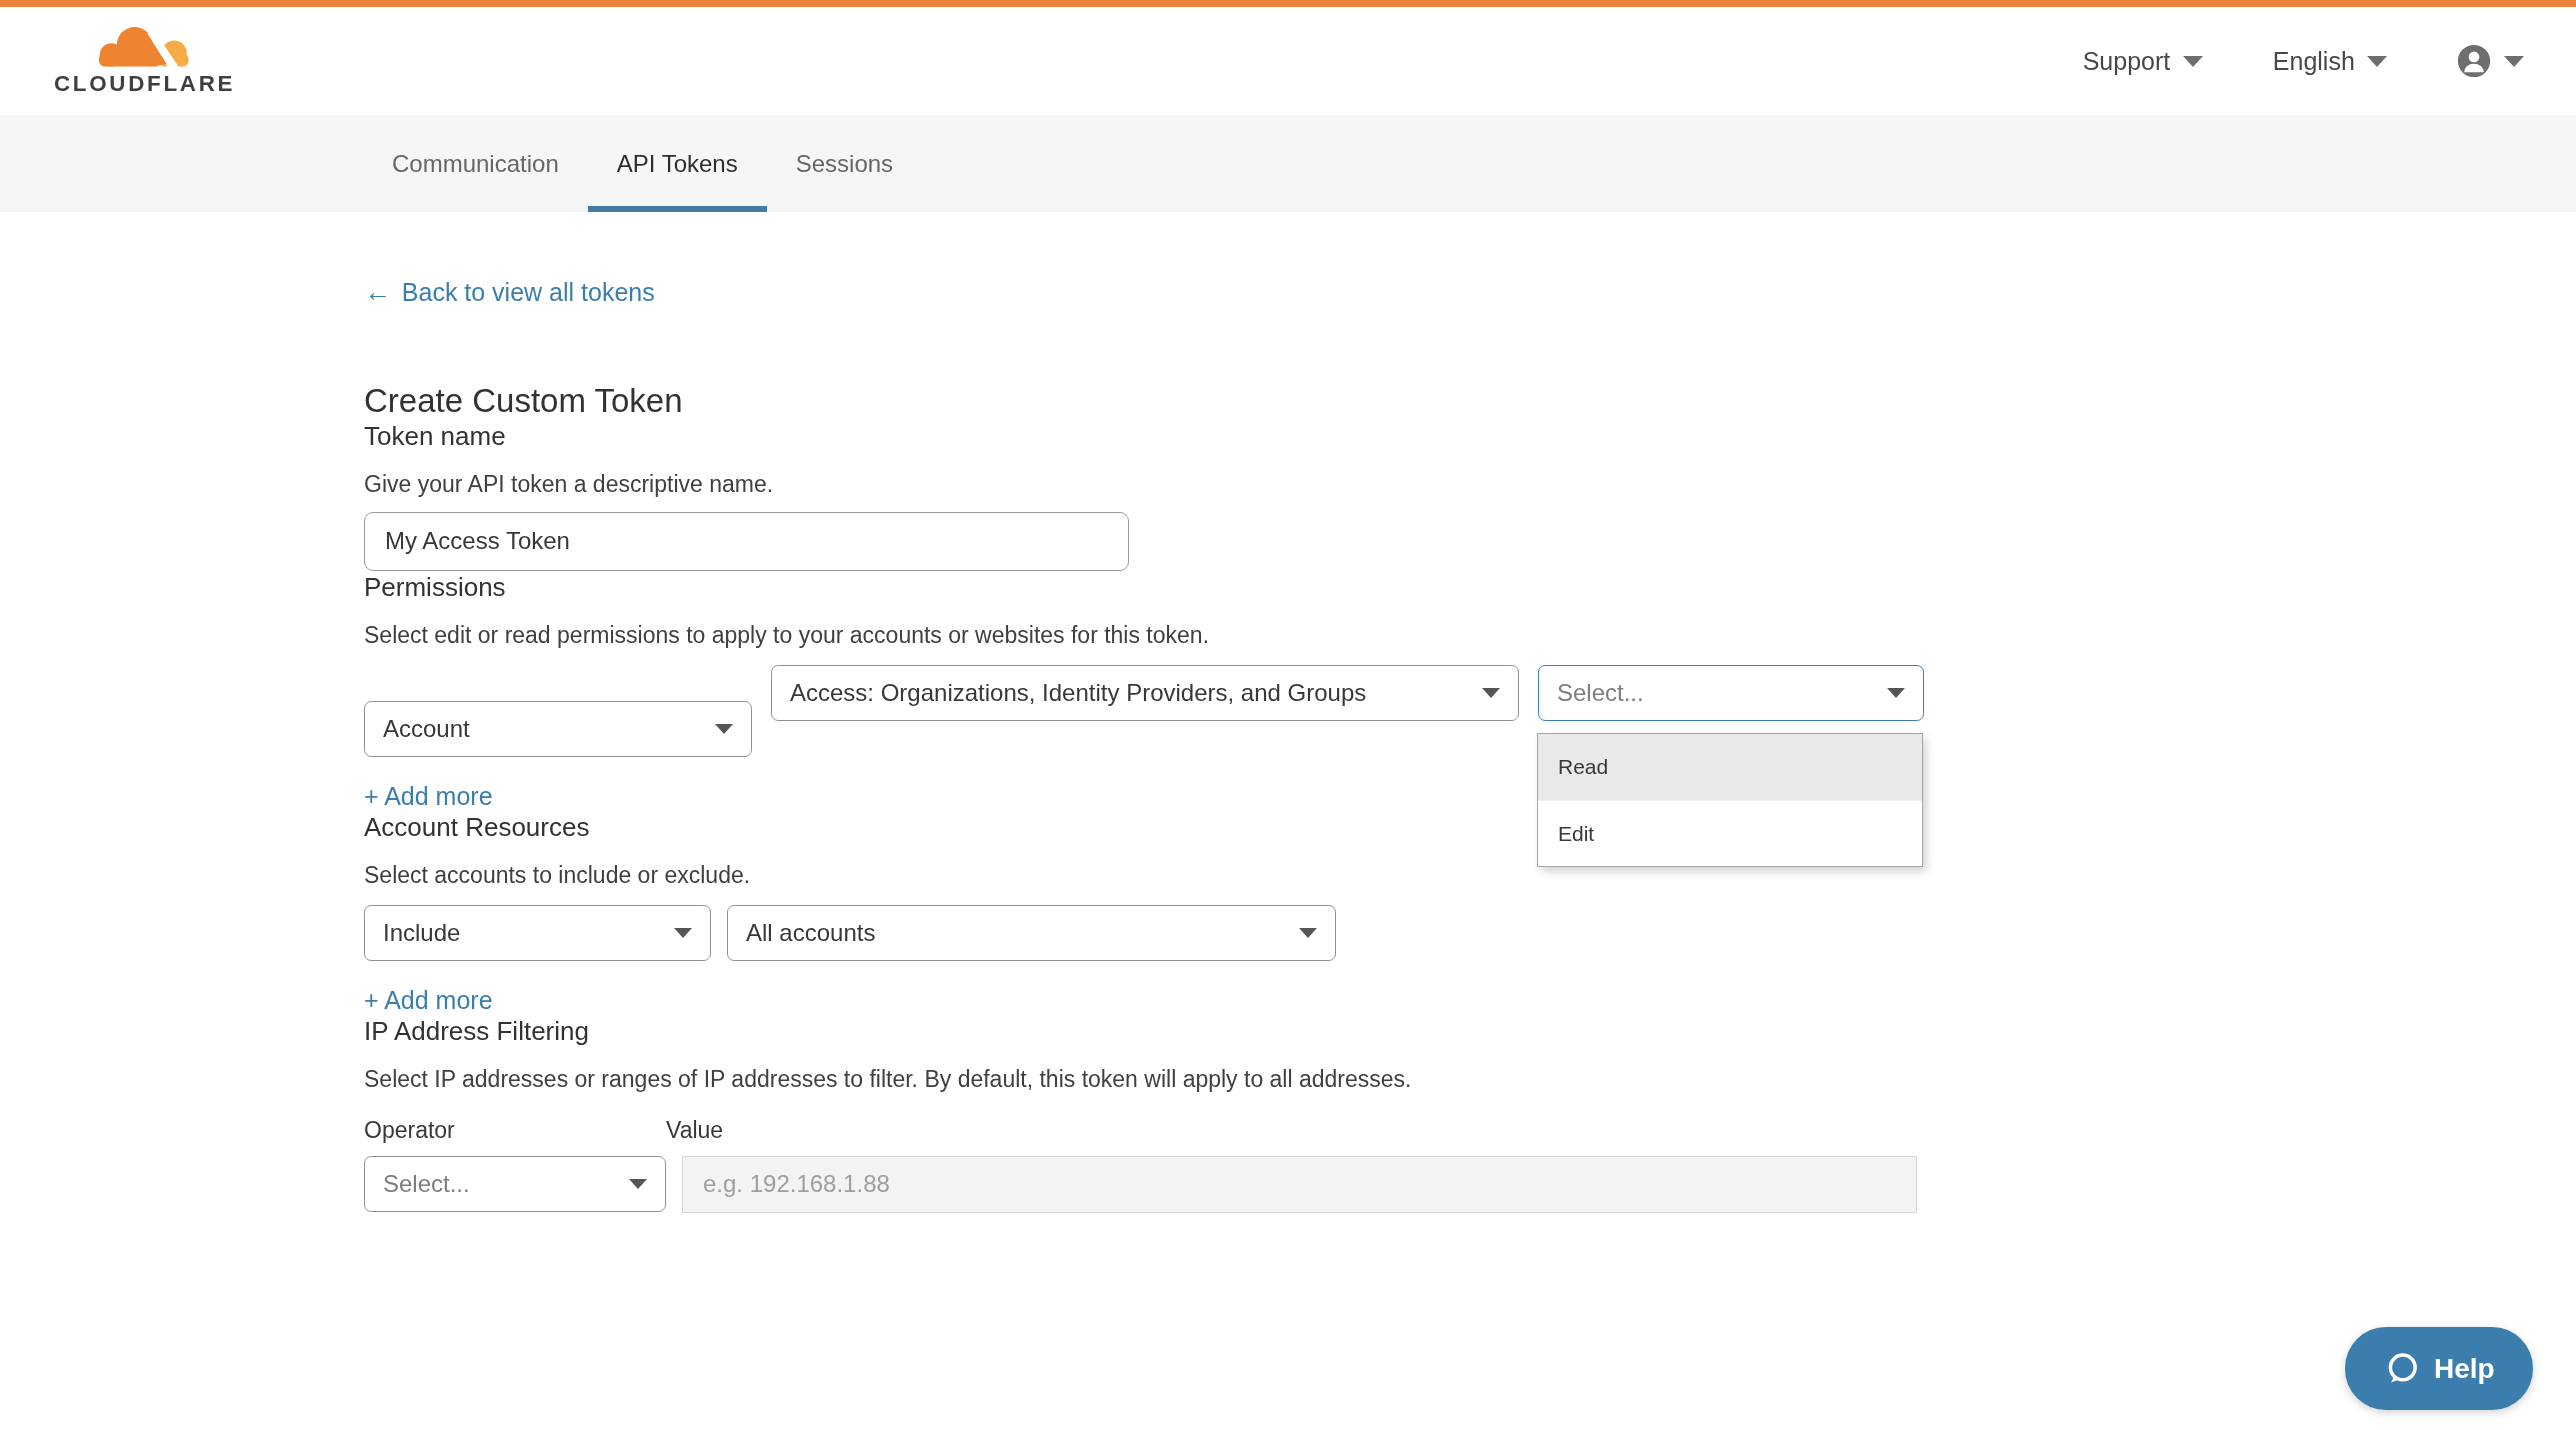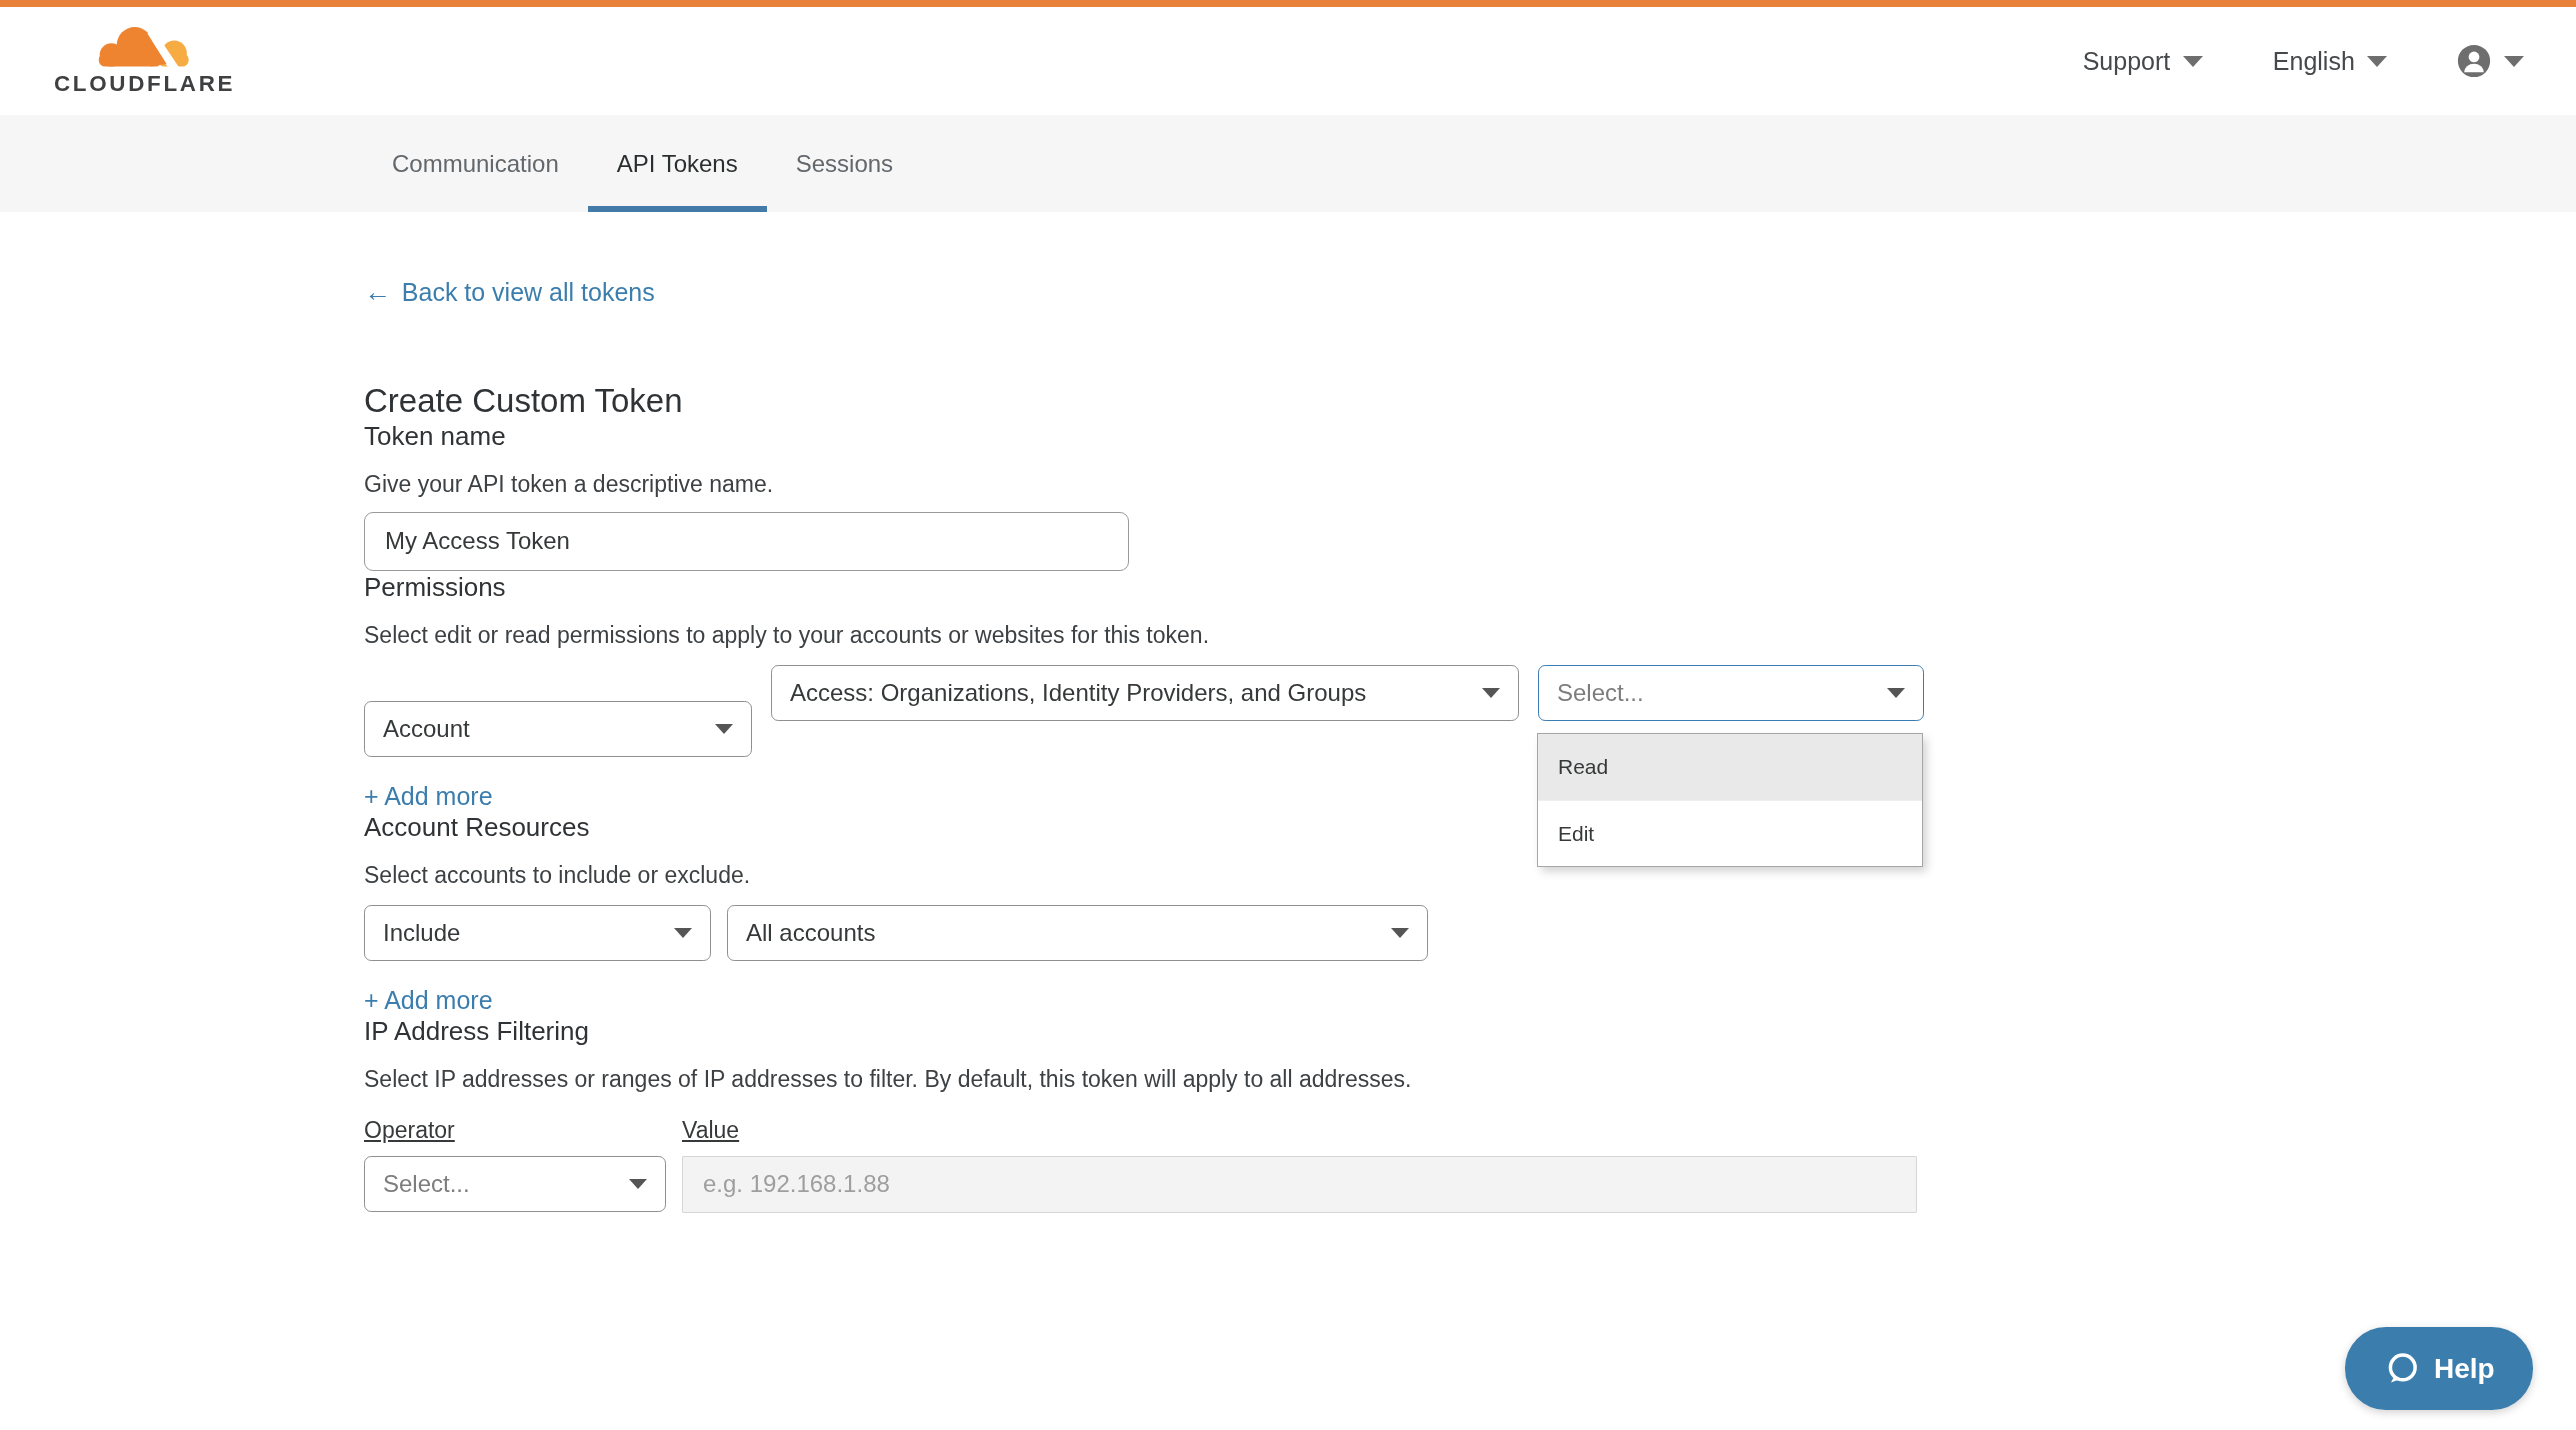--- a/index.html
+++ b/index.html
@@ -96,21 +96,21 @@
   }
   .select .select-label { font-size: 24px; color: #36393a; }
   .select .placeholder { color: #7d7d7d; }
   .select .caret { border-top-color: #555; border-left-width: 9px; border-right-width: 9px; border-top-width: 10.8px; }
   .select.focused { border-color: #3b7cb4; }
 
   .w-scope    { width: 388px; margin-top: 36px; }
   .w-resource { width: 748px; }
   .w-access   { width: 386px; }
   .w-mode     { width: 347px; }
-  .w-accounts { width: 701px; }
+  .w-accounts { width: 609px; }
   .w-operator { width: 302px; }
 
   
   .dropdown-menu {
     position: absolute; left: 1173px; top: 68px; width: 386px;
     background: #ffffff; border: 0.9px solid #a6a6a6;
     box-shadow: 3.6px 4.5px 9px rgba(0,0,0,0.18);
     z-index: 10;
   }
   .menu-item {
@@ -119,21 +119,21 @@
   }
   .menu-item.highlighted { background: #e9e9e9; }
   .menu-item + .menu-item { border-top: 0.9px solid #efefef; }
 
   .add-more {
     display: inline-block; margin-top: 25px;
     color: #3b7dad; font-size: 25px; line-height: 29px;
     cursor: pointer; text-decoration: none;
   }
 
-  .field-labels { display: flex; gap: 16px; margin-top: 21.5px; text-decoration: underline; }
+  .field-labels { display: flex; margin-top: 21.5px; }
   .field-label { font-size: 23px; line-height: 29px; color: #36393a; }
   .field-label.first { width: 302px; }
 
   .ip-row { margin-top: 10.8px; }
   .value-input {
     width: 1235px; height: 57px;
     background: #f3f3f3; border: 1.8px solid #d6d6d6; border-radius: 1px;
     padding: 0 20px; font-size: 24px; color: #36393a;
     font-family: "Liberation Sans", sans-serif; outline: none;
   }

